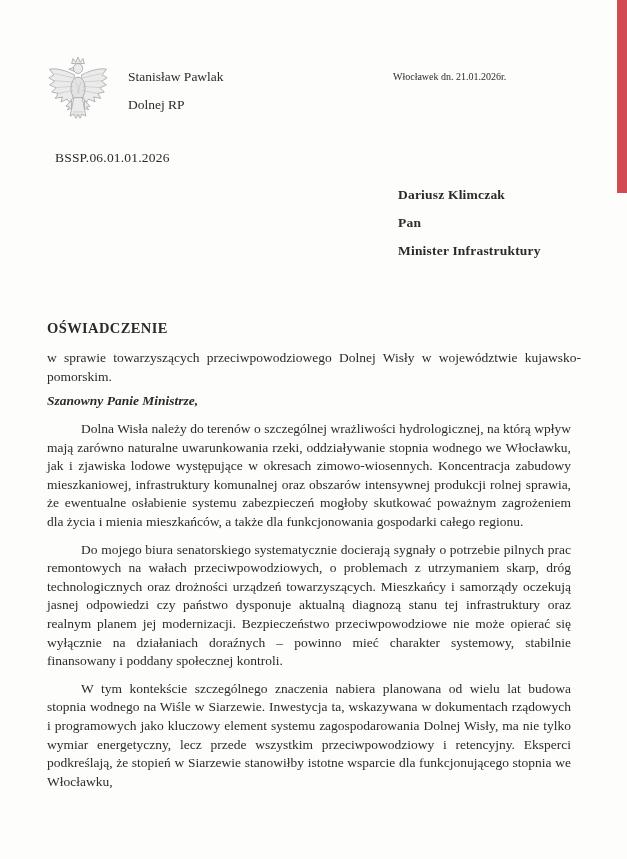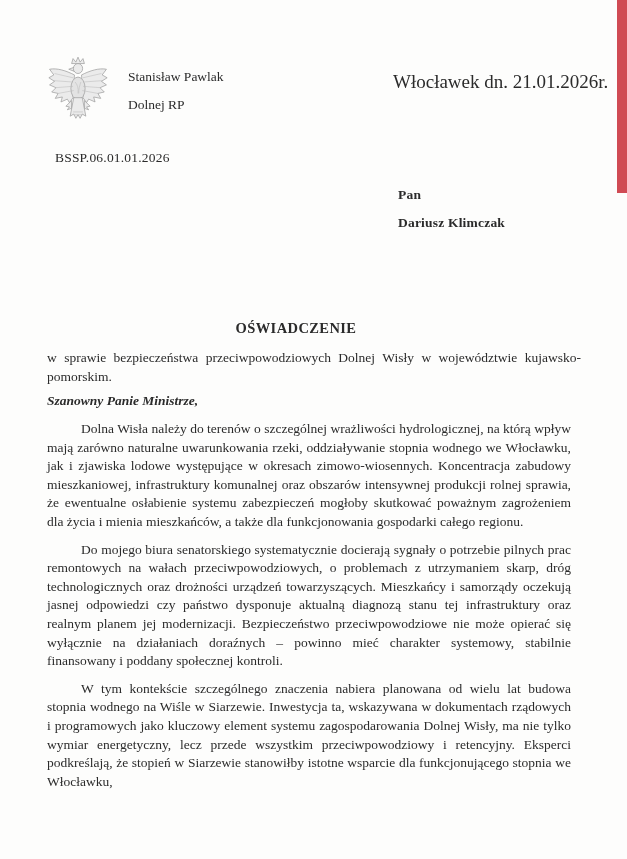--- a/index.html
+++ b/index.html
@@ -26,21 +26,21 @@
   .emblem {
     position: absolute;
     left: 46px;
     top: 55px;
     width: 64px;
     height: 74px;
   }
 
   .sender-name  { position: absolute; left: 128px; top: 69px;  font-size: 13.5px; }
   .sender-title { position: absolute; left: 128px; top: 97px;  font-size: 13.5px; }
-  .place-date   { position: absolute; left: 393px; top: 71px;  font-size: 19px; }
+  .place-date   { position: absolute; left: 393px; top: 71px;  font-size: 10px; }
 
   .ref-number {
     position: absolute;
     left: 55px;
     top: 150px;
     font-size: 13.5px;
     font-weight: normal;
     letter-spacing: 0.2px;
   }
 
@@ -53,21 +53,21 @@
   }
 
   .body-column {
     position: absolute;
     left: 47px;
     top: 320px;
     width: 534px;
   }
 
   .doc-title {
-    text-align: center;
+    text-align: left;
     font-weight: bold;
     font-size: 14.5px;
     letter-spacing: 0.4px;
     margin: 0 36px 12px 0;
   }
 
   .subject {
     margin: 0 0 7px 0;
     font-size: 13.5px;
     line-height: 18.5px;
@@ -125,26 +125,27 @@
       </g>
     </svg>
   </div>
 
   <div class="sender-name">Stanisław Pawlak</div>
   <div class="sender-title">Dolnej RP</div>
   <div class="place-date">Włocławek dn. 21.01.2026r.</div>
   <div class="ref-number">BSSP.06.01.01.2026</div>
 
   <div class="recipient">
+    <div class="recipient-line">Dariusz Klimczak</div>
     <div class="recipient-line">Pan</div>
-    <div class="recipient-line">Dariusz Klimczak</div>
+    <div class="recipient-line">Minister Infrastruktury</div>
   </div>
 
   <div class="body-column">
     <div class="doc-title">OŚWIADCZENIE</div>
-    <p class="subject">w sprawie bezpieczeństwa przeciwpowodziowych Dolnej Wisły w województwie kujawsko-pomorskim.</p>
+    <p class="subject">w sprawie towarzyszących przeciwpowodziowego Dolnej Wisły w województwie kujawsko-pomorskim.</p>
     <p class="greeting">Szanowny Panie Ministrze,</p>
     <p class="para">Dolna Wisła należy do terenów o szczególnej wrażliwości hydrologicznej, na którą wpływ mają zarówno naturalne uwarunkowania rzeki, oddziaływanie stopnia wodnego we Włocławku, jak i zjawiska lodowe występujące w okresach zimowo-wiosennych. Koncentracja zabudowy mieszkaniowej, infrastruktury komunalnej oraz obszarów intensywnej produkcji rolnej sprawia, że ewentualne osłabienie systemu zabezpieczeń mogłoby skutkować poważnym zagrożeniem dla życia i mienia mieszkańców, a także dla funkcjonowania gospodarki całego regionu.</p>
     <p class="para">Do mojego biura senatorskiego systematycznie docierają sygnały o potrzebie pilnych prac remontowych na wałach przeciwpowodziowych, o problemach z utrzymaniem skarp, dróg technologicznych oraz drożności urządzeń towarzyszących. Mieszkańcy i samorządy oczekują jasnej odpowiedzi czy państwo dysponuje aktualną diagnozą stanu tej infrastruktury oraz realnym planem jej modernizacji. Bezpieczeństwo przeciwpowodziowe nie może opierać się wyłącznie na działaniach doraźnych – powinno mieć charakter systemowy, stabilnie finansowany i poddany społecznej kontroli.</p>
     <p class="para">W tym kontekście szczególnego znaczenia nabiera planowana od wielu lat budowa stopnia wodnego na Wiśle w Siarzewie. Inwestycja ta, wskazywana w dokumentach rządowych i programowych jako kluczowy element systemu zagospodarowania Dolnej Wisły, ma nie tylko wymiar energetyczny, lecz przede wszystkim przeciwpowodziowy i retencyjny. Eksperci podkreślają, że stopień w Siarzewie stanowiłby istotne wsparcie dla funkcjonującego stopnia we Włocławku,</p>
   </div>
 
 </div>
 
 </body></html>

